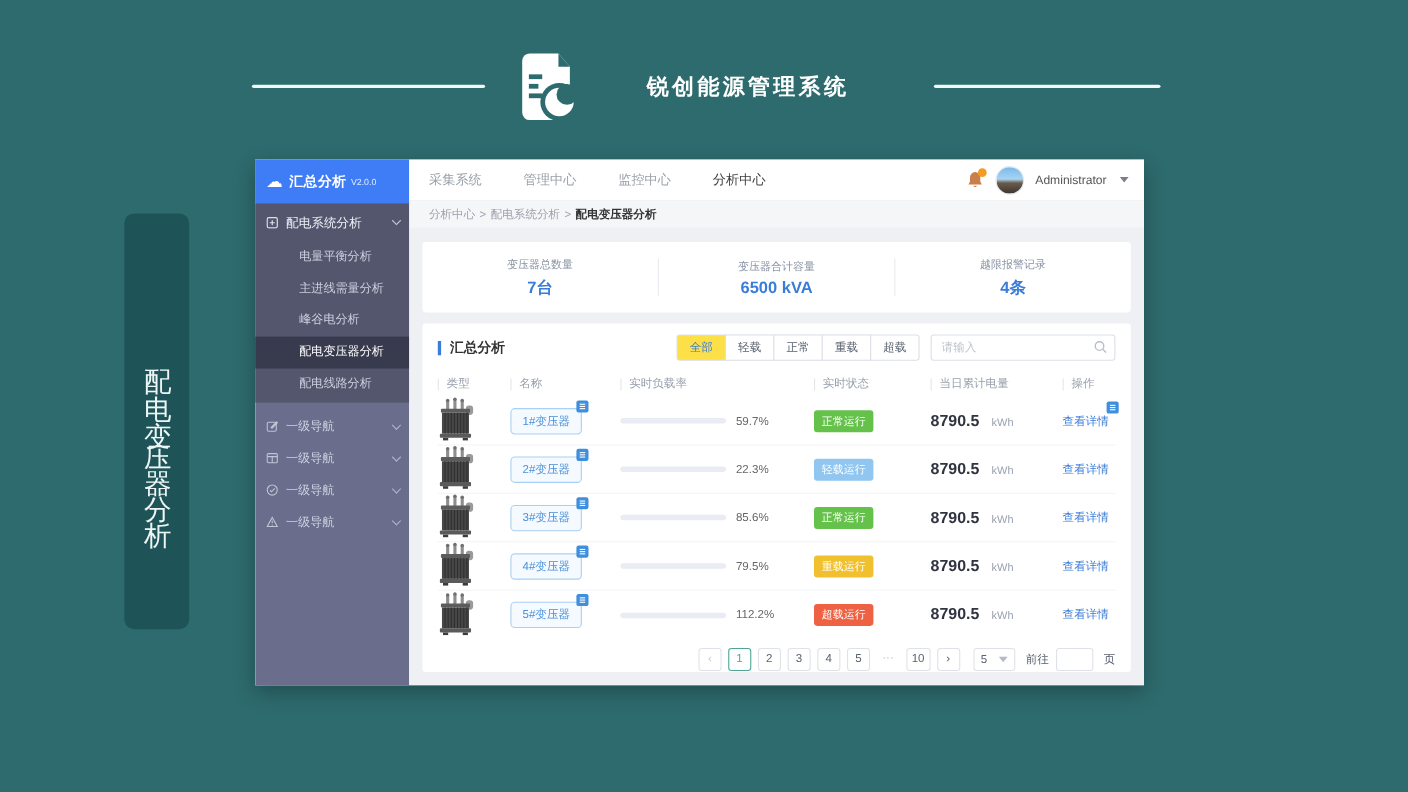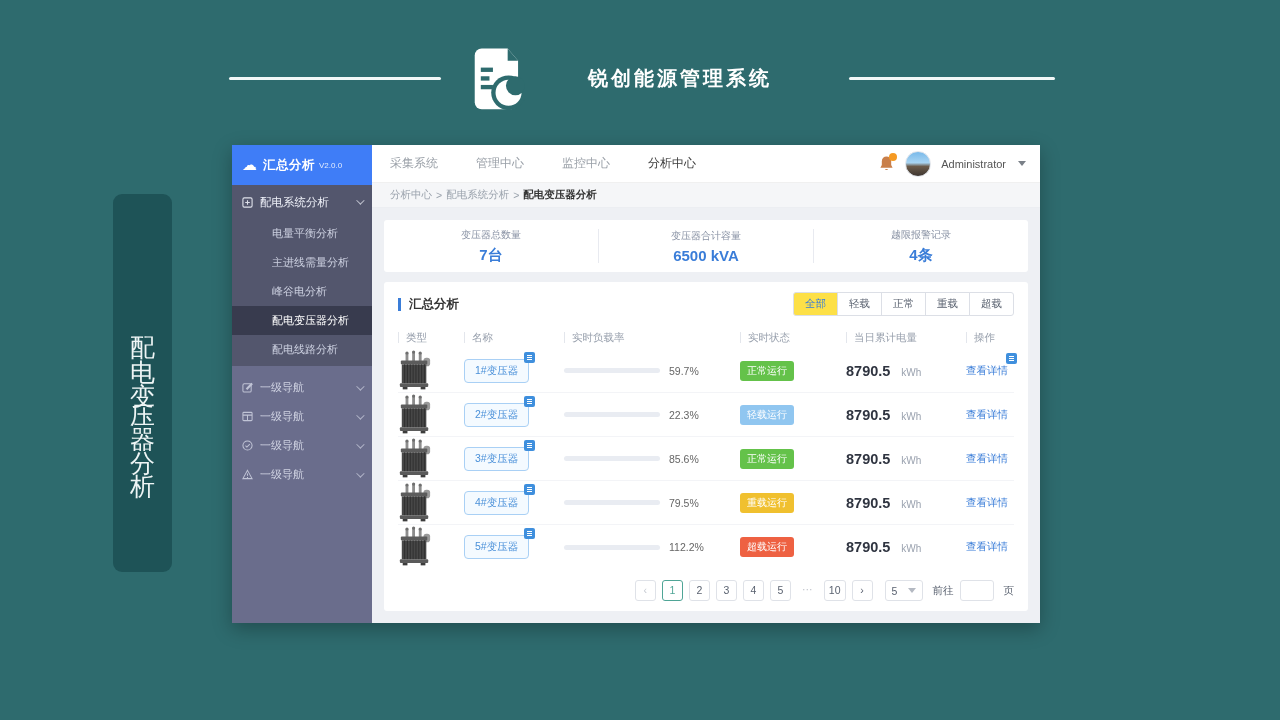--- a/index.html
+++ b/index.html
@@ -72,21 +72,21 @@
     border-top:5px solid #7a8088; margin-left:2px; }
 
   .breadcrumb { height:25px; background:#f5f6f8; display:flex; align-items:center;
     padding:0 18px; font-size:10.5px; color:#9aa2ac; flex:none; border-bottom:1px solid #eceef2; }
   .breadcrumb b { color:#333; font-weight:600; }
   .breadcrumb .sep { margin:0 4px; }
 
   .content { flex:1; background:#eef0f4; padding:12px; display:flex; flex-direction:column; min-height:0; }
 
   
-  .stats { background:#fff; border-radius:3px; height:52px; display:flex; align-items:center; flex:none; }
+  .stats { background:#fff; border-radius:3px; height:64px; display:flex; align-items:center; flex:none; }
   .stat { flex:1; text-align:center; }
   .stat .lab { font-size:10px; color:#8a93a5; margin-bottom:4px; }
   .stat .val { font-size:15px; font-weight:700; color:#3a7dd8; }
   .vdiv { width:1px; height:34px; background:#e8eaf0; }
 
   
   .panel { background:#fff; border-radius:3px; margin-top:10px; flex:1;
     padding:10px 14px 10px; display:flex; flex-direction:column; min-height:0; }
   .panel-head { display:flex; align-items:center; flex:none; }
   .sec-title { font-size:12.5px; font-weight:700; color:#333; padding-left:8px;
@@ -302,20 +302,29 @@
         <div class="panel-head">
           <span class="sec-title">汇总分析</span>
           <div class="controls">
             <div class="btn-group">
               <button class="fbtn active">全部</button>
               <button class="fbtn">轻载</button>
               <button class="fbtn">正常</button>
               <button class="fbtn">重载</button>
               <button class="fbtn">超载</button>
             </div>
+            <div class="search">
+              <input type="text" placeholder="请输入" style="">
+              <span class="mag">
+                <svg width="13" height="13" viewBox="0 0 14 14">
+                    <circle cx="6" cy="6" r="4.2" fill="none" stroke="#b8bec8" stroke-width="1.3"></circle>
+                    <path d="M9.2 9.2 L12.4 12.4" stroke="#b8bec8" stroke-width="1.3"></path>
+                  </svg>
+              </span>
+            </div>
           </div>
         </div>
 
         <div class="grid thead">
           <span>类型</span>
           <span>名称</span>
           <span>实时负载率</span>
           <span>实时状态</span>
           <span>当日累计电量</span>
           <span>操作</span>

